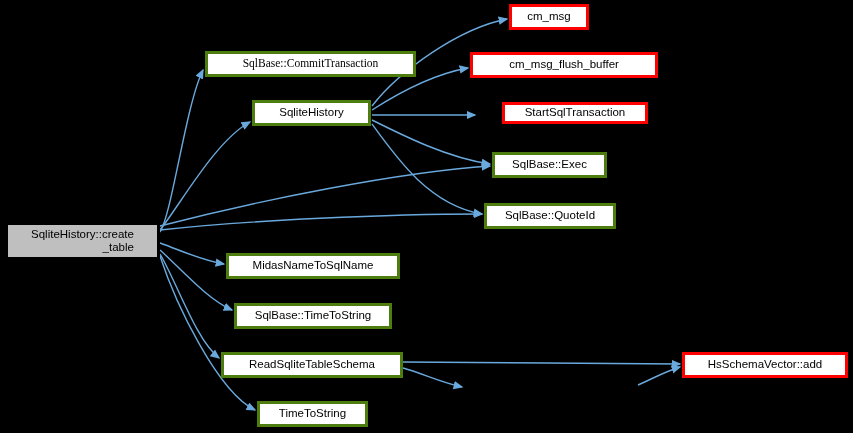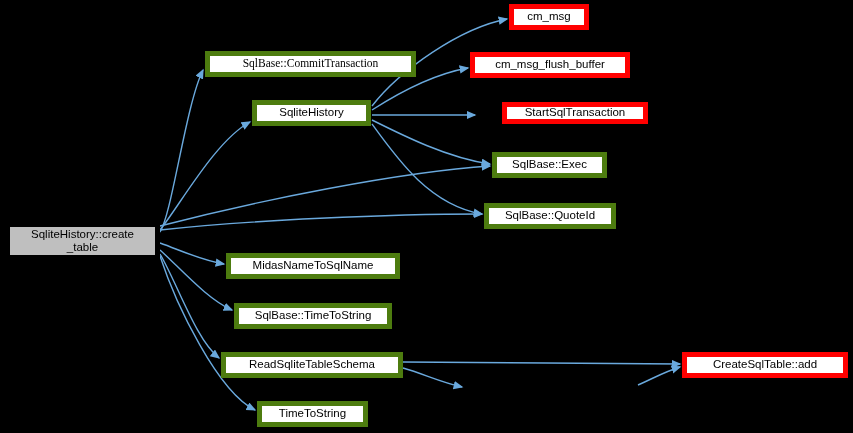--- a/index.html
+++ b/index.html
@@ -27,30 +27,31 @@
     position: absolute;
     box-sizing: border-box;
     display: flex;
     align-items: center;
     justify-content: center;
     text-align: center;
     font-size: 11.5px;
     line-height: 1.15;
     color: #000000;
     background: #ffffff;
-    border: 5px solid #4d7c0f;
+    border: 3px solid #4d7c0f;
     white-space: pre-line;
     padding: 0 16px;
   }
   .node.red {
     border-color: #ff0000;
   }
   .node.current {
     background: #bfbfbf;
     border-color: #000000;
+    text-align: right;
   }
 </style>
 </head>
 <body>
 
 <div id="canvas">
   <svg class="edges" viewBox="0 0 853 433">
     <defs>
       <marker id="arrow" markerWidth="8" markerHeight="8" refX="6" refY="3" orient="auto" markerUnits="strokeWidth">
         <path d="M0,0 L7,3 L0,6 z" fill="#6aa9dd"></path>
@@ -73,22 +74,22 @@
         <path d="M403,362 C480,362 600,364 680,364"></path>
         <path d="M403,368 C424,374 440,382 462,387"></path>
         <path d="M638,385 C654,378 664,372 680,367"></path>
       </g>
   </svg>
 <div class="node current" style="left: 5px; top: 222px; width: 155px; height: 38px;">SqliteHistory::create
 _table</div>
     <div class="node" style="left: 205px; top: 51px; width: 211px; height: 26px; font-family: Liberation Serif, serif;">SqlBase::CommitTransaction</div>
     <div class="node" style="left: 252px; top: 100px; width: 119px; height: 26px;">SqliteHistory</div>
     <div class="node red" style="left: 509px; top: 4px; width: 80px; height: 26px;">cm_msg</div>
-    <div class="node red" style="left: 470px; top: 52px; width: 160px; height: 26px;">cm_msg_flush_buffer</div>
+    <div class="node red" style="left: 470px; top: 52px; width: 188px; height: 26px;">cm_msg_flush_buffer</div>
     <div class="node red" style="left: 502px; top: 102px; width: 146px; height: 22px;">StartSqlTransaction</div>
     <div class="node" style="left: 492px; top: 152px; width: 115px; height: 26px;">SqlBase::Exec</div>
     <div class="node" style="left: 484px; top: 203px; width: 132px; height: 26px;">SqlBase::QuoteId</div>
     <div class="node" style="left: 226px; top: 253px; width: 174px; height: 26px;">MidasNameToSqlName</div>
     <div class="node" style="left: 234px; top: 303px; width: 158px; height: 26px;">SqlBase::TimeToString</div>
     <div class="node" style="left: 221px; top: 352px; width: 182px; height: 26px;">ReadSqliteTableSchema</div>
-    <div class="node red" style="left: 682px; top: 352px; width: 166px; height: 26px;">CreateSqlTable::add</div>
+    <div class="node red" style="left: 682px; top: 352px; width: 166px; height: 26px;">HsSchemaVector::add</div>
     <div class="node" style="left: 257px; top: 401px; width: 111px; height: 26px;">TimeToString</div>
   </div>
 
 </body></html>

